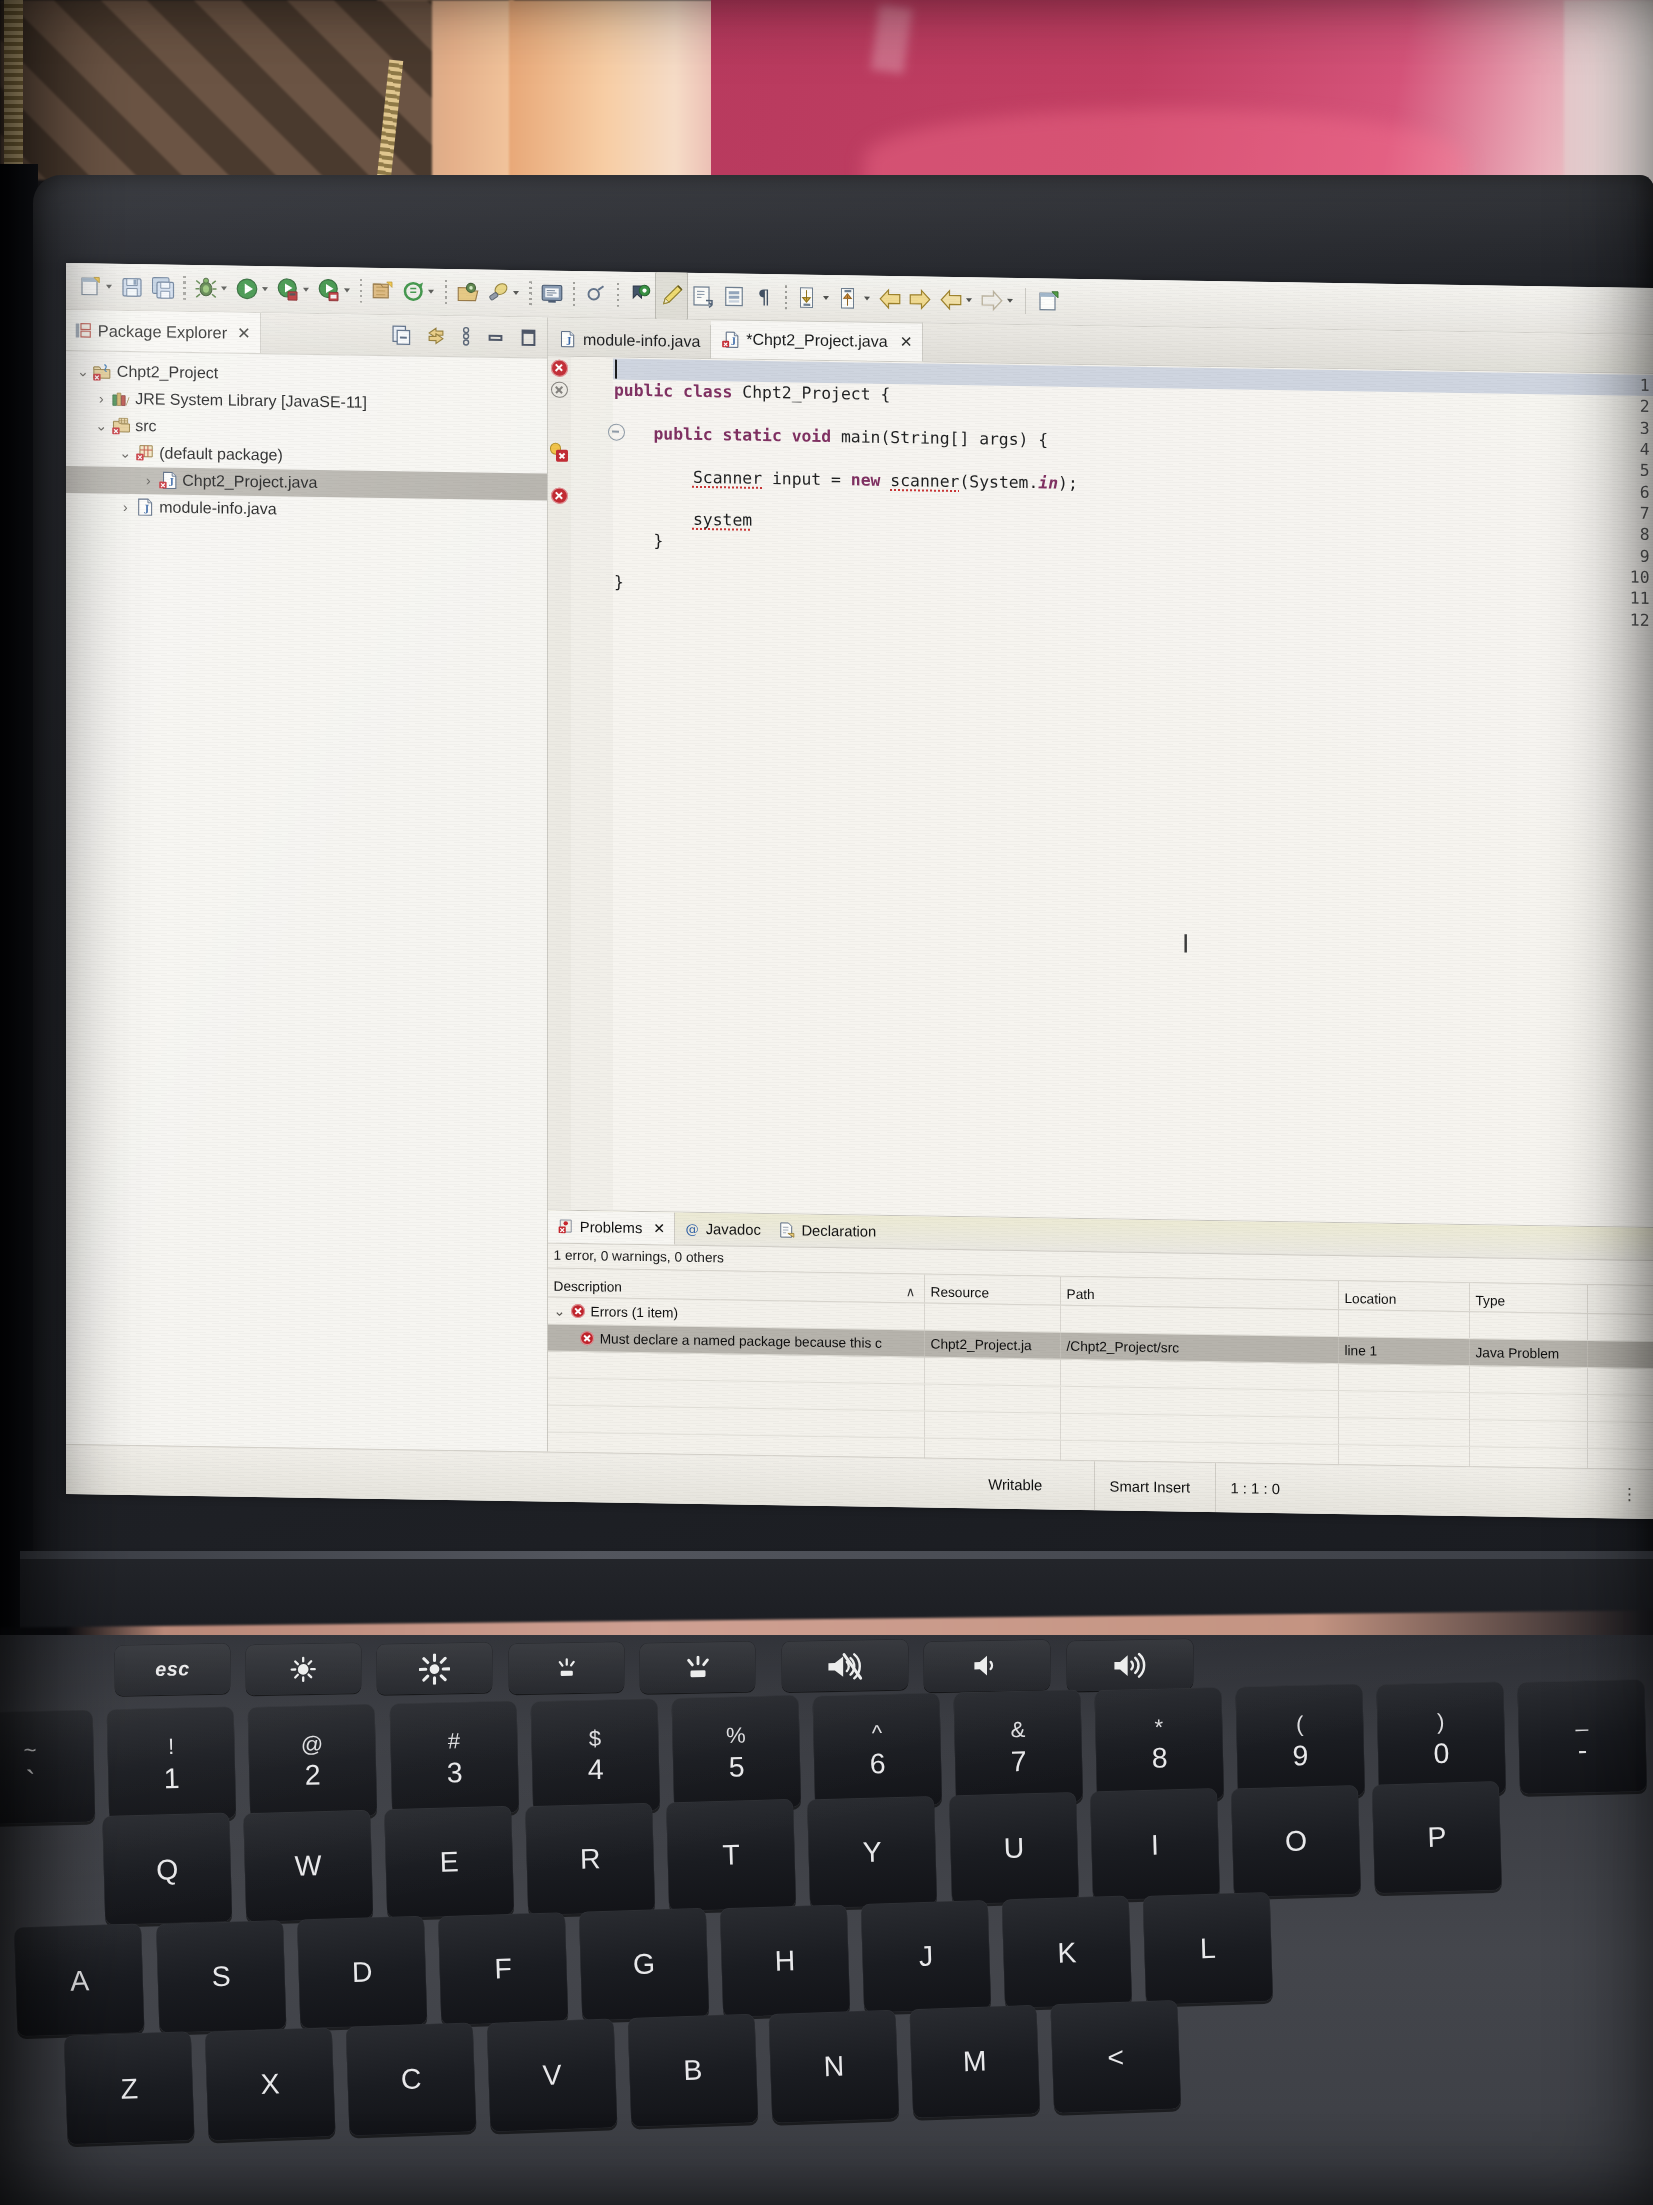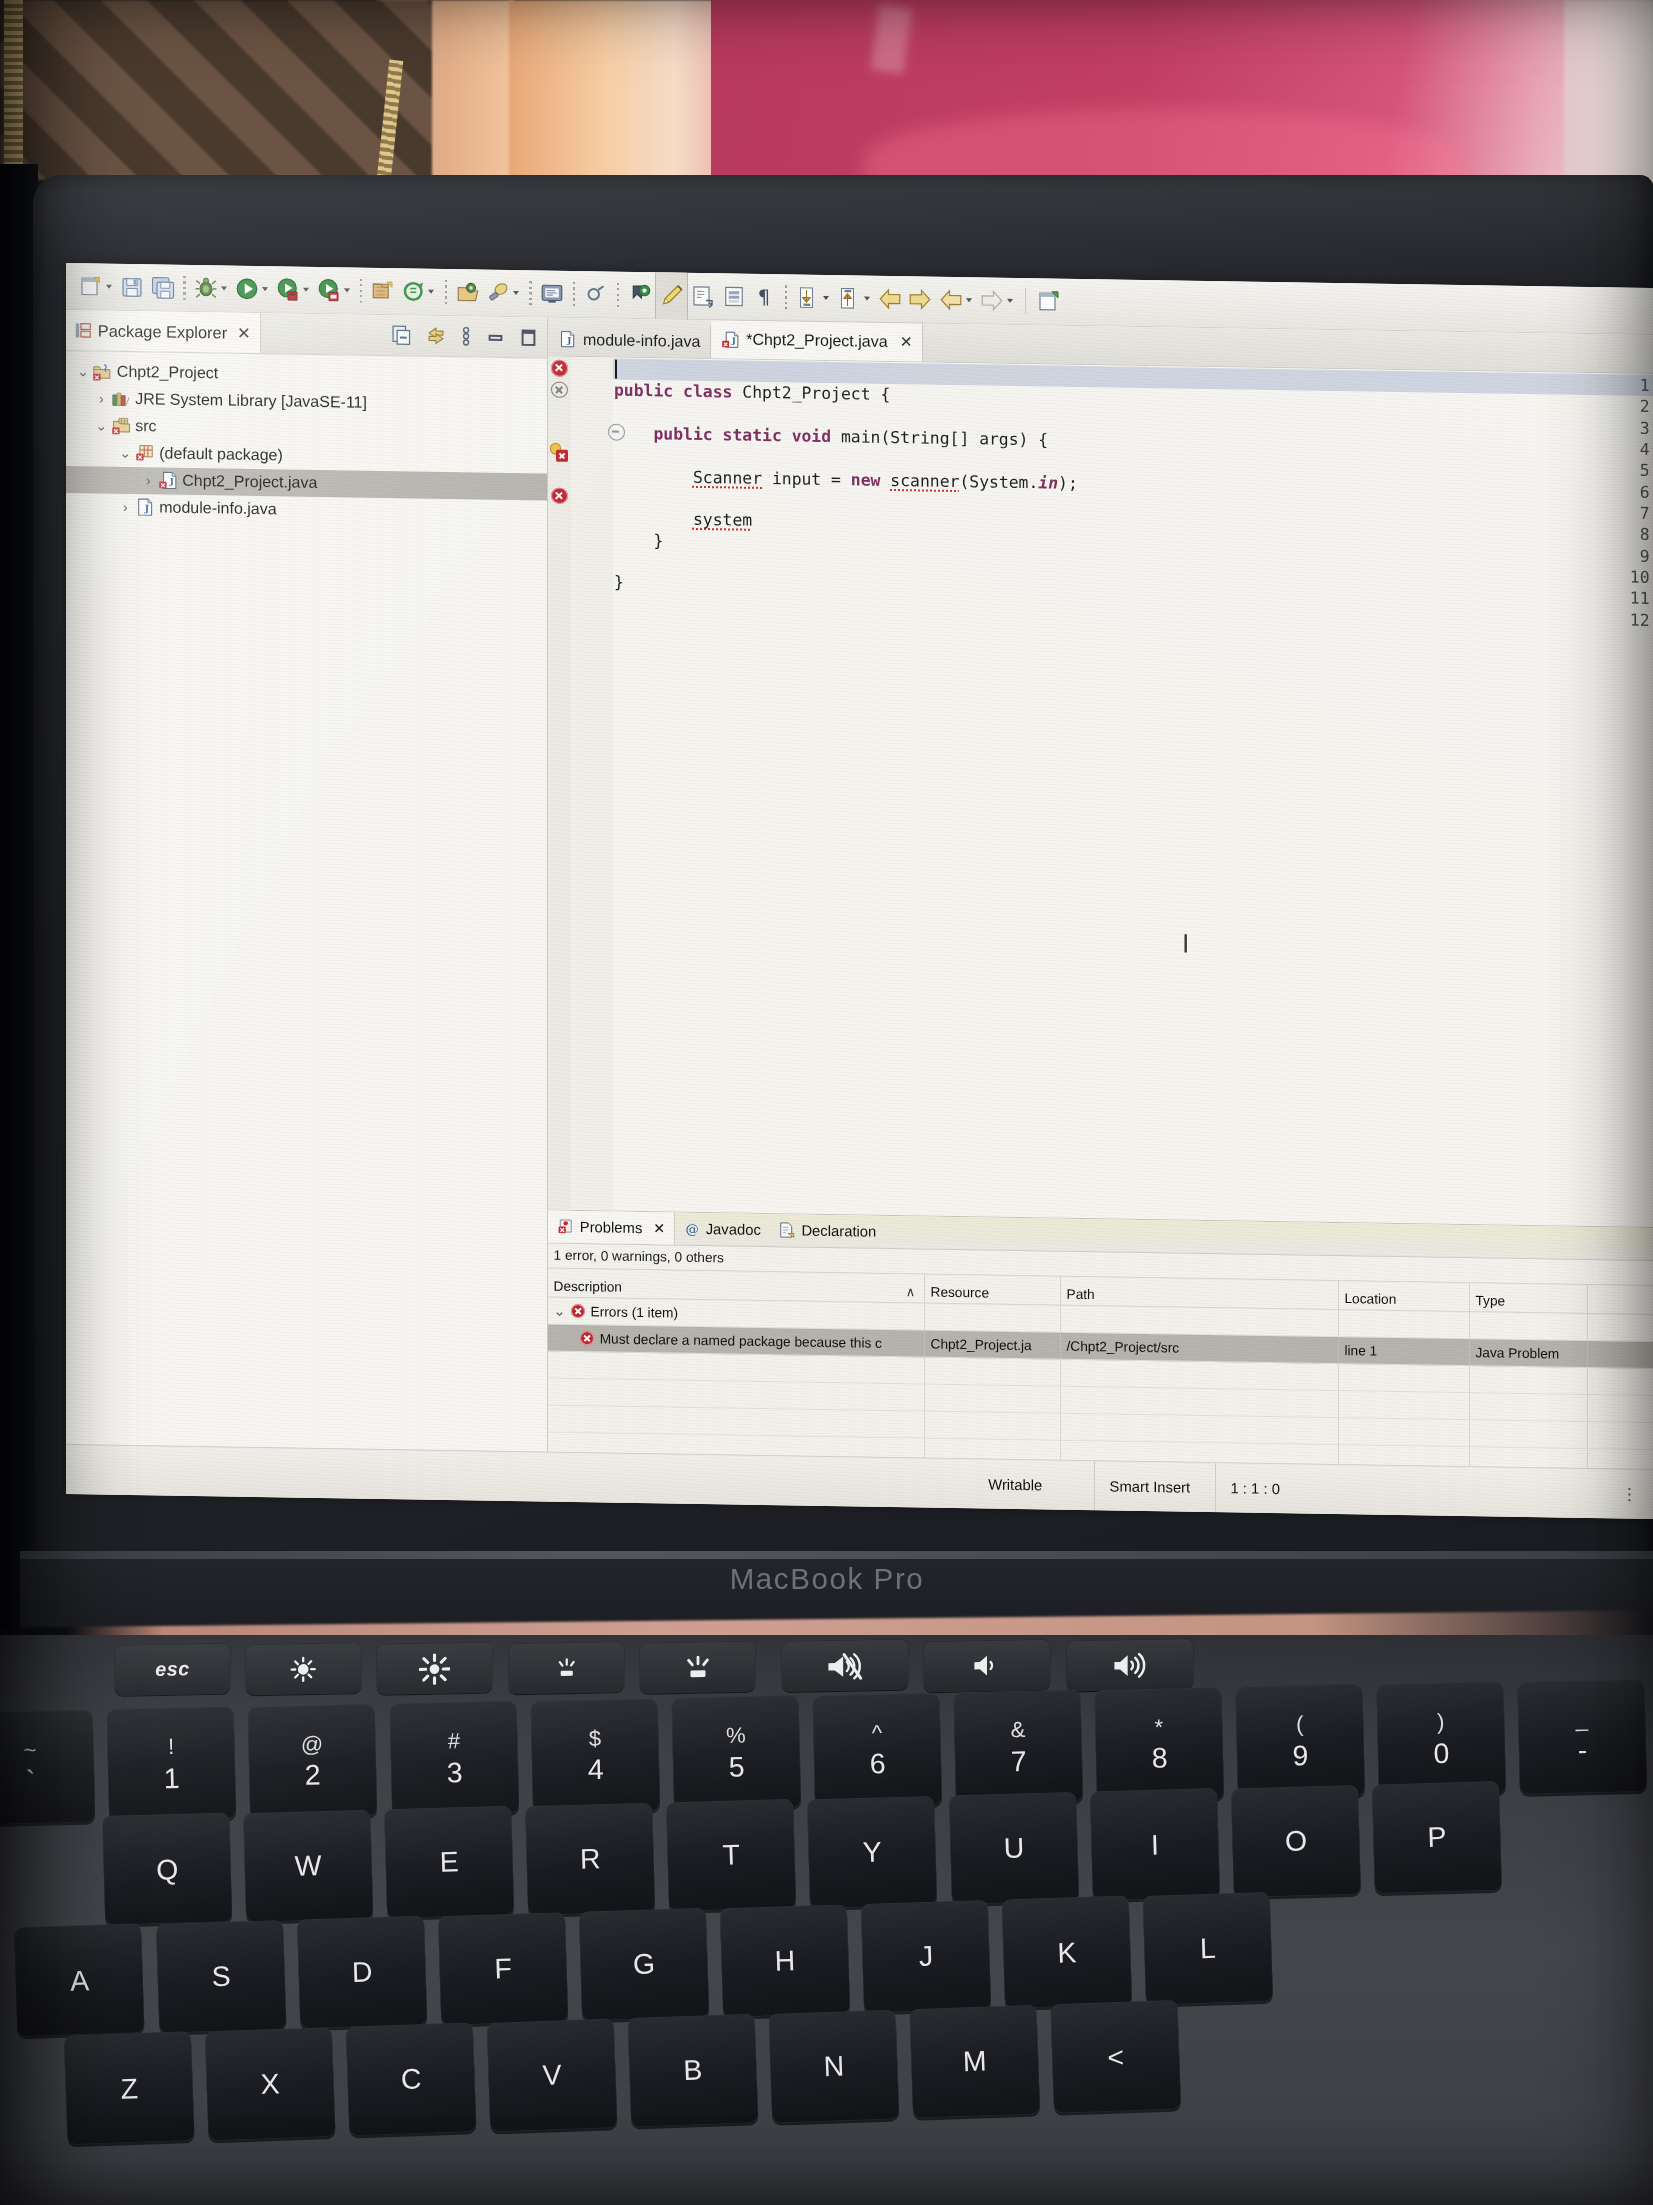--- a/index.html
+++ b/index.html
@@ -810,21 +810,20 @@
         <div class="sb-dots">⋮</div>
       </div>
 
       <div class="screen-glare"></div>
       <div class="screen-noise"></div>
     </div>
   </div>
 
   <div class="deck"></div>
   <div class="deck-lip"></div>
-  <div class="mbp">MacBook Pro</div>
   <div class="rose-edge"></div>
 
   <div class="kb-deck"></div>
 
   <div class="touchbar">
     <div class="tbkey esc" style="left:115px;top:6.6px;width:115px;">esc</div>
 
     <div class="tbkey" style="left:246px;top:8.8px;width:115px;">
       <svg width="28.4" height="28.4" viewBox="0 0 32 32">
         <circle cx="16" cy="16" r="6" fill="#eceded"></circle>

